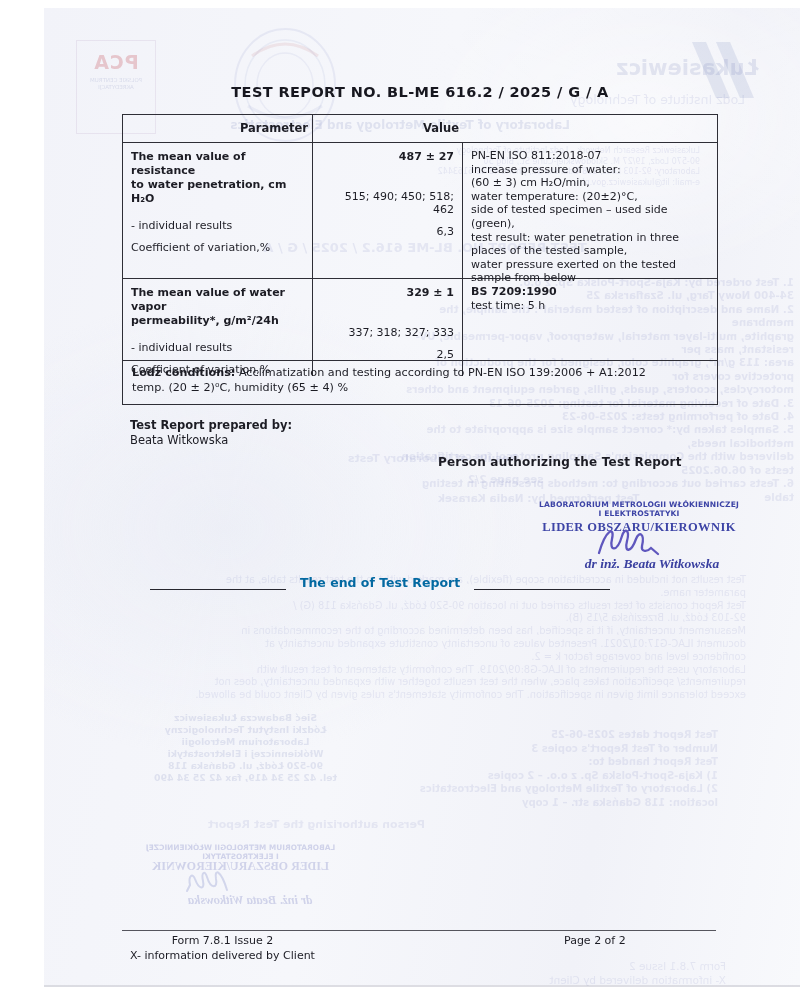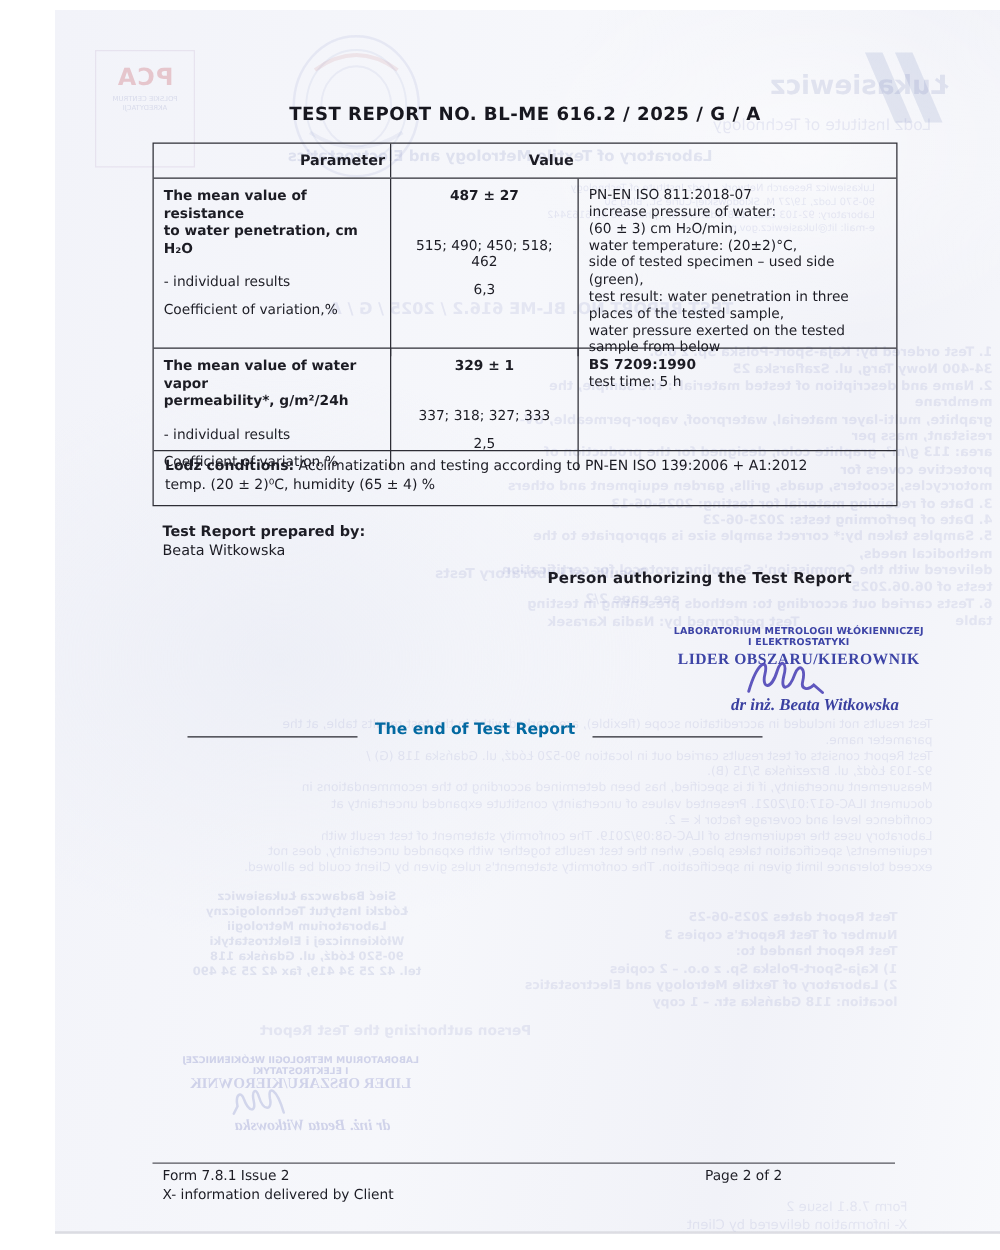--- a/index.html
+++ b/index.html
@@ -25,39 +25,39 @@
          font-size:14.5px;letter-spacing:0.4px;color:#17171f;}
   .tbl{left:122px;top:114px;width:594px;border:1.4px solid #2e2e36;}
   .trow{display:grid;grid-template-columns:190px 150px 1fr;box-sizing:border-box;}
   .bline{border-bottom:1.3px solid #2e2e36;}
   .cell{border-right:1.3px solid #2e2e36;padding:0 8px;font-size:11px;box-sizing:border-box;}
   .cell:last-child{border-right:none;}
   .hcell{text-align:right;font-weight:bold;font-size:11.5px;padding:6px 4px 5px 4px;}
   .r1{height:136px;} .r2{height:82px;} .rh{height:28px;} .rc{min-height:43px;}
   .ptitle{font-weight:bold;line-height:14px;padding-top:7px;white-space:pre-line;}
   .plabel1{margin-top:13px;} .plabel2{margin-top:9px;}
-  .vcell{text-align:center;}
+  .vcell{text-align:right;}
   .vmean{font-weight:bold;padding-top:7px;}
   .vind{margin-top:27px;} .vcov{margin-top:9px;}
   .remarks{line-height:13.6px;padding-top:6px;white-space:pre-line;}
   .rstd{font-weight:bold;padding-top:6px;} .rdet{margin-top:1px;}
   .cond{grid-template-columns:1fr;padding:5px 9px;font-size:11.2px;line-height:14.5px;}
   .prep{left:130px;top:418px;font-size:11.5px;line-height:14.5px;}
   .auth{left:438px;top:455px;font-weight:bold;font-size:12px;letter-spacing:0.2px;}
   .stamp{left:525px;top:500px;width:228px;text-align:center;color:#3d44a6;}
   .stamp .s1{font-size:7.6px;font-weight:600;letter-spacing:0.15px;line-height:9px;}
   .stamp .s3{font-family:"Liberation Serif",serif;font-size:12.5px;font-weight:bold;
              letter-spacing:0.4px;margin-top:2px;}
   .signame{left:552px;top:556px;width:200px;text-align:center;color:#3a40a0;
            font-family:"Liberation Serif",serif;font-style:italic;font-weight:bold;font-size:13.5px;}
   .endline{left:150px;top:575px;width:460px;display:flex;align-items:flex-end;}
   .endline .ln{flex:1;border-bottom:1.5px solid #26262e;height:12px;}
   .endline .txt{font-weight:bold;font-size:12.5px;padding:0 14px;color:#0369a1;}
   .footrule{left:122px;top:930px;width:594px;border-top:1.3px solid #55555d;height:0;}
-  .foot{font-size:11px;line-height:14.5px;}
+  .foot{font-size:11px;line-height:14.5px;text-align:center;}
   
   .pcabox{left:76px;top:40px;width:78px;height:92px;border:1.5px solid rgba(150,110,165,0.12);
           text-align:center;}
   .pcabox .pcat{font-size:19px;font-weight:bold;letter-spacing:1px;margin-top:10px;}
   .pcabox .pcas{font-size:5.5px;line-height:7px;margin-top:4px;color:rgba(110,120,180,0.20);}
   .sealwrap{left:232px;top:26px;}
   .lukglyph{left:690px;top:34px;}
   .lukword{left:548px;top:56px;width:210px;font-size:21px;font-weight:bold;text-align:left;}
   .lukinst{left:545px;top:92px;width:200px;font-size:12.5px;}
   .labname{left:140px;top:118px;width:430px;font-size:12px;font-weight:bold;}

